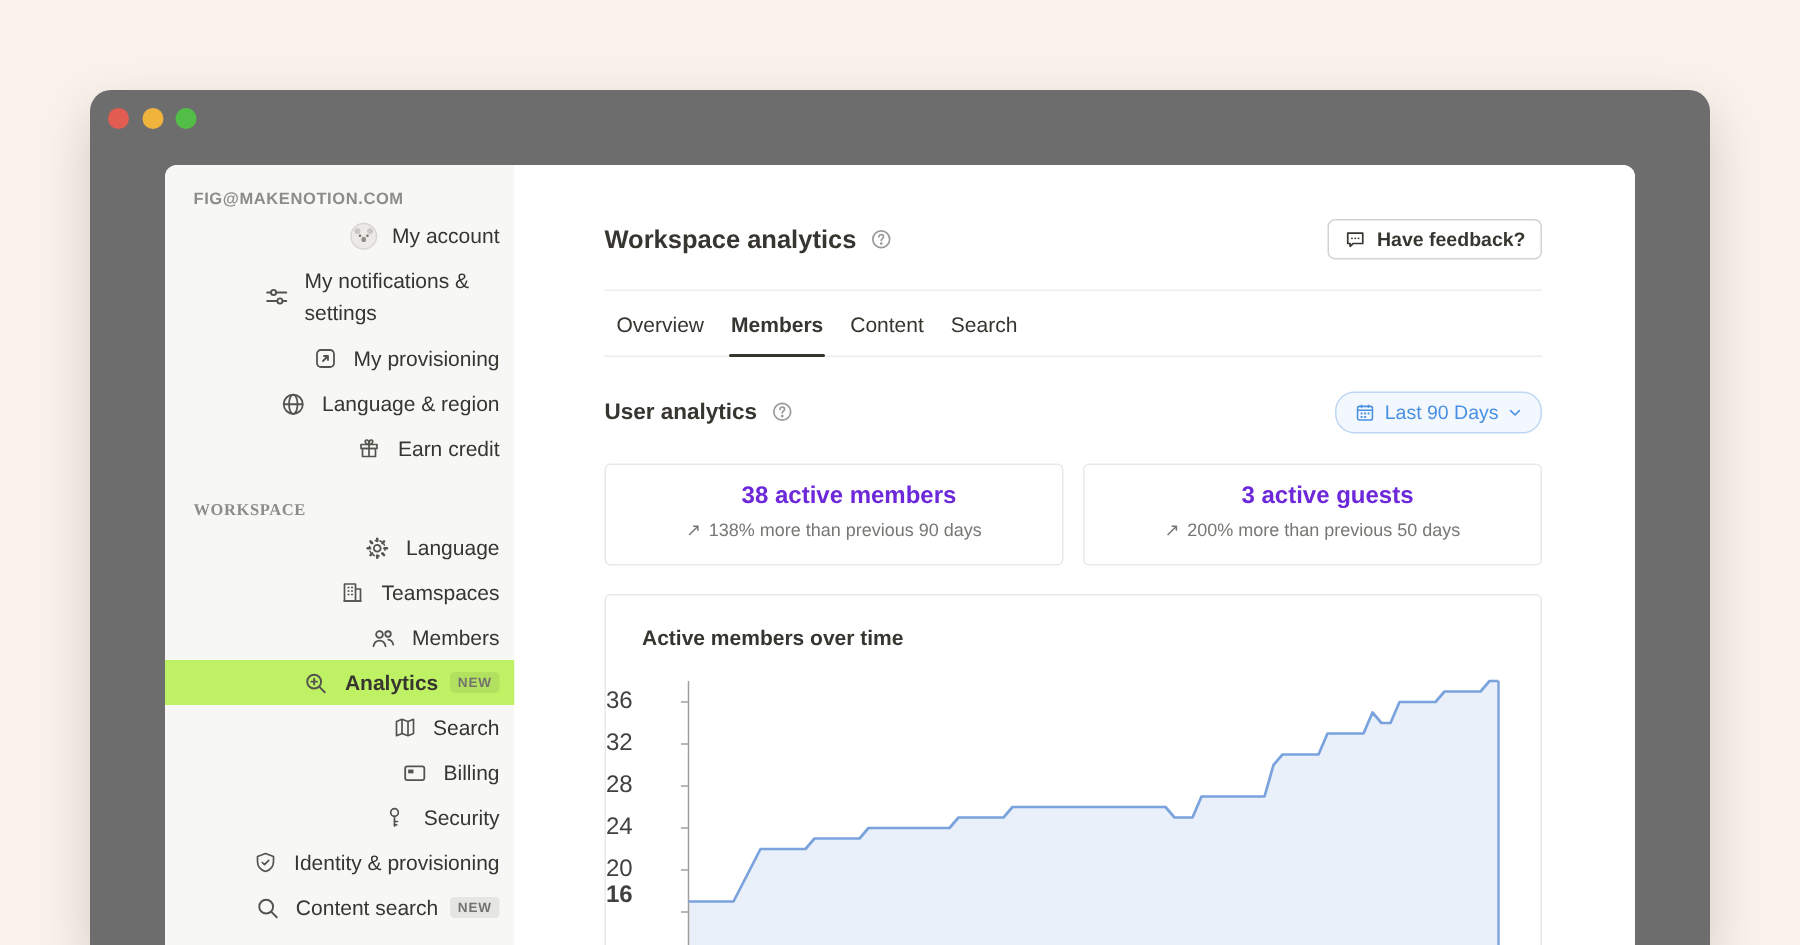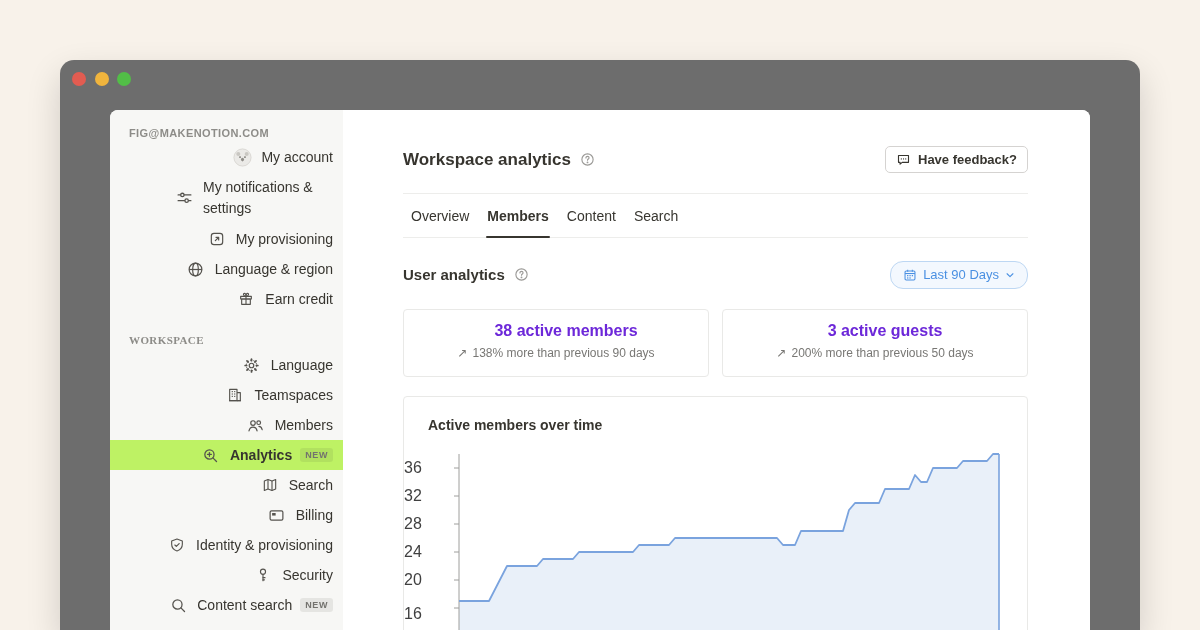--- a/index.html
+++ b/index.html
@@ -231,38 +231,38 @@
             <svg width="17" height="17" viewBox="0 0 24 24" fill="none" stroke="currentColor" stroke-width="1.7">
                 <rect x="3" y="5.5" width="18" height="13" rx="2"></rect>
                 <rect x="5.8" y="8.5" width="5" height="3.6" fill="currentColor" stroke="none"></rect>
               </svg>
           </span>
           <span class="lbl">Billing</span>
         </div>
 
         <div class="sb-item">
           <span class="ic">
-            <svg width="16" height="16" viewBox="0 0 24 24" fill="none" stroke="currentColor" stroke-width="1.7" stroke-linejoin="round" stroke-linecap="round">
-                <path d="M12 3 L20 6 V11 C20 16.5 16.5 19.6 12 21 C7.5 19.6 4 16.5 4 11 V6 Z"></path>
-                <path d="M8.8 12 L11 14.2 L15.2 9.8"></path>
-              </svg>
-          </span>
-          <span class="lbl">Identity &amp; provisioning</span>
-        </div>
-
-        <div class="sb-item">
-          <span class="ic">
             <svg width="16" height="16" viewBox="0 0 24 24" fill="none" stroke="currentColor" stroke-width="1.7" stroke-linecap="round">
                 <circle cx="12" cy="7" r="3.8"></circle>
                 <line x1="12" y1="10.8" x2="12" y2="20.5"></line>
                 <line x1="12" y1="16" x2="15" y2="16"></line>
                 <line x1="12" y1="19.3" x2="14.2" y2="19.3"></line>
               </svg>
           </span>
           <span class="lbl">Security</span>
+        </div>
+
+        <div class="sb-item">
+          <span class="ic">
+            <svg width="16" height="16" viewBox="0 0 24 24" fill="none" stroke="currentColor" stroke-width="1.7" stroke-linejoin="round" stroke-linecap="round">
+                <path d="M12 3 L20 6 V11 C20 16.5 16.5 19.6 12 21 C7.5 19.6 4 16.5 4 11 V6 Z"></path>
+                <path d="M8.8 12 L11 14.2 L15.2 9.8"></path>
+              </svg>
+          </span>
+          <span class="lbl">Identity &amp; provisioning</span>
         </div>
 
         <div class="sb-item">
           <span class="ic">
             <svg width="17" height="17" viewBox="0 0 24 24" fill="none" stroke="currentColor" stroke-width="1.8" stroke-linecap="round">
                 <circle cx="10.5" cy="10.5" r="6.5"></circle>
                 <line x1="15.4" y1="15.4" x2="20.5" y2="20.5"></line>
               </svg>
           </span>
           <span class="lbl">Content search</span>
@@ -354,21 +354,21 @@
             <div class="stat-delta">
               <span>↗</span>
               <span>200% more than previous 50 days</span>
             </div>
           </div>
         </div>
 
         <div class="chart-card">
           <div class="chart-title">Active members over time</div>
           <div class="chart-ylabels">
-              <div style="top: 160px;">16</div>
+              <div style="top: 143px; font-weight: bold;">16</div>
               <div style="top: 126px;">20</div>
               <div style="top: 98px;">24</div>
               <div style="top: 70px;">28</div>
               <div style="top: 42px;">32</div>
               <div style="top: 14px;">36</div>
             </div>
           <svg class="chart-plot" width="560" height="240" viewBox="0 0 560 240">
               <path d="M10 154 L40 154 L58 119 L88 119 L94 112 L124 112 L130 105 L184 105 L190 98 L220 98 L226 91 L328 91 L334 98 L346 98 L352 84 L394 84 L400 63 L406 56 L430 56 L436 42 L460 42 L466 28 L472 35 L478 35 L484 21 L508 21 L514 14 L538 14 L544 7 L550 7 L550 240 L10 240 Z" fill="#E9F0F9"></path>
               <line x1="10" x2="10" y1="7" y2="240" stroke="#9E9E9C" stroke-width="1"></line>
               <line x1="5" x2="10" y1="161" y2="161" stroke="#9E9E9C" stroke-width="1"></line>

